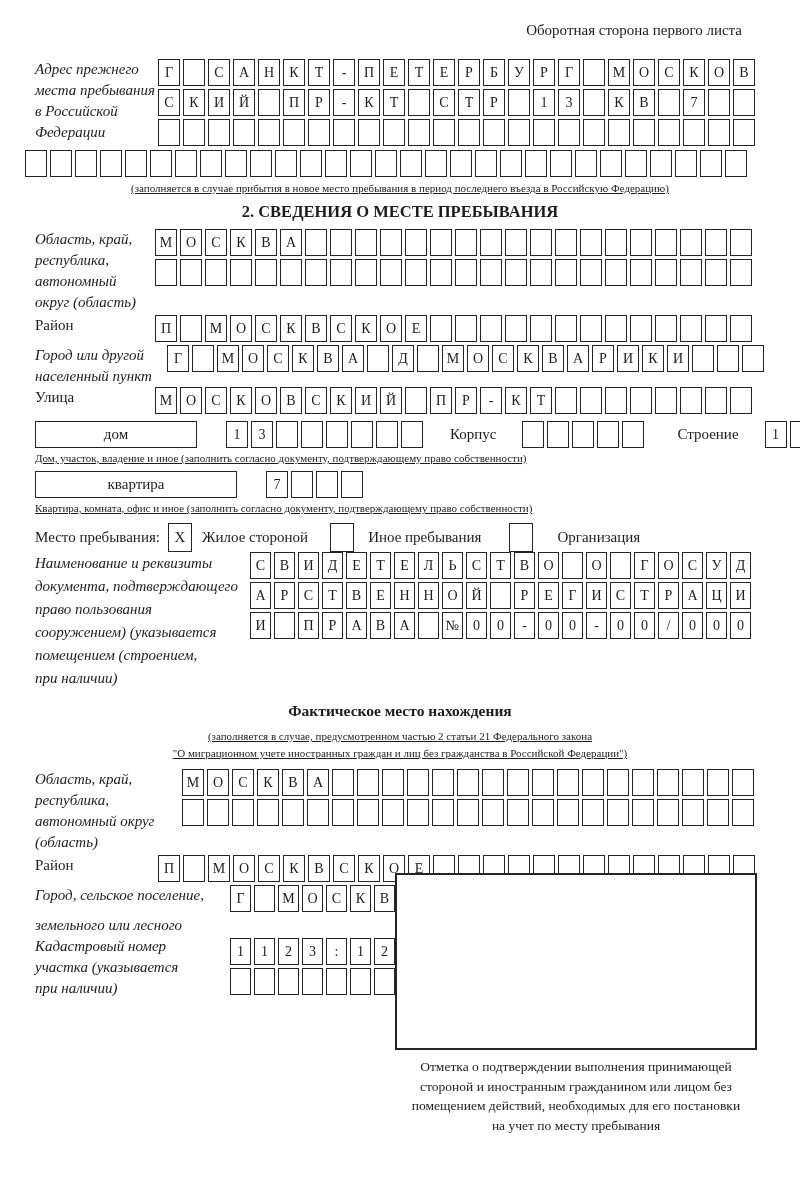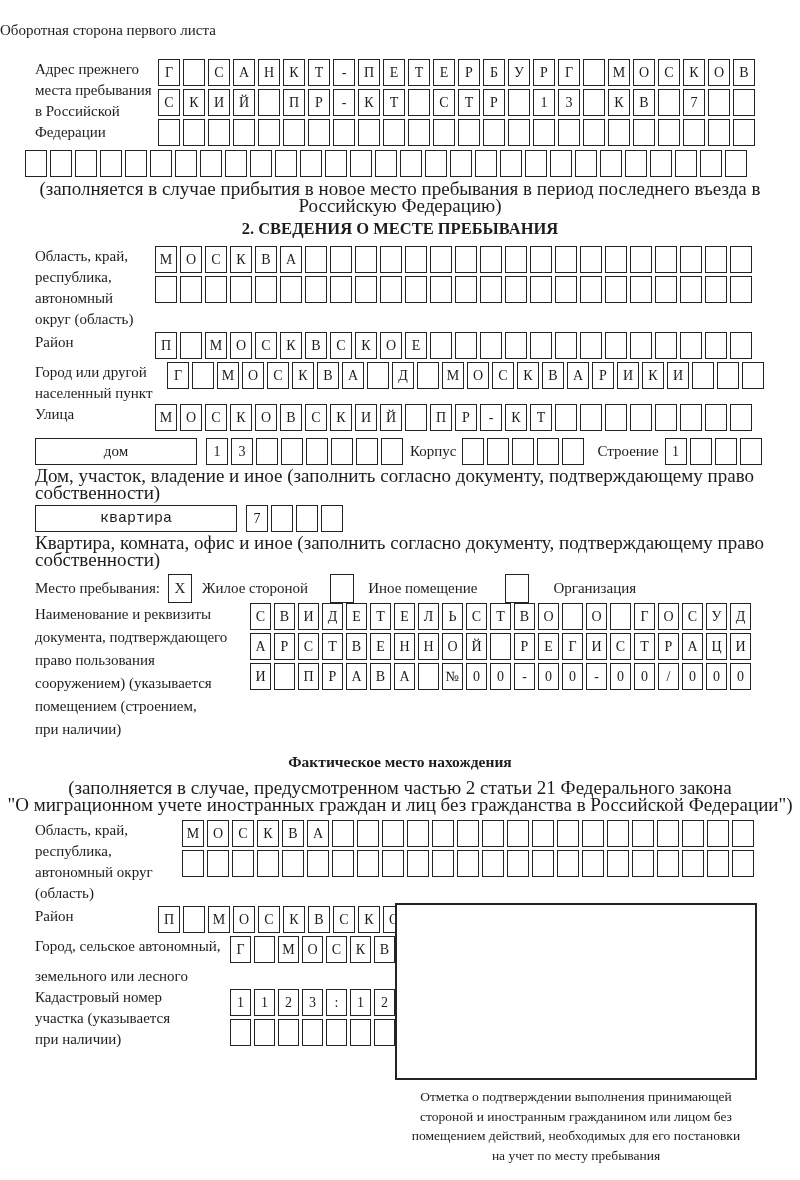--- a/index.html
+++ b/index.html
@@ -1,67 +1,67 @@
 <!DOCTYPE html>
 <html><head>
 <meta charset="utf-8">
 <style>
   * { margin:0; padding:0; box-sizing:border-box; }
   html,body { background:#ffffff; }
   body {
     width:800px; height:1180px; position:relative; overflow:hidden;
     color:#1c1c1c; font-family:"Liberation Serif", serif;
   }
-  .back-note { padding:22px 58px 0 0; font-size:15px; }
+  .back-note { text-align:right; padding:22px 58px 0 0; font-size:15px; }
 
   .row { display:flex; align-items:flex-start; }
   .label { font-size:15px; line-height:21px; }
-  .label div { white-space:nowrap; }
+  .label div { white-space:nowrap;font-style:italic; }
 
   .cells { display:flex; margin-bottom:3px; }
   .cell {
     flex:0 0 auto; width:22px; height:27px; margin-right:3px;
     border:1.6px solid #242424; display:flex; align-items:center; justify-content:center;
     font-size:14px;
   }
   .cells.sm .cell { width:21px; }
   .widebox {
     border:1.6px solid #242424; height:27px; display:flex;
     align-items:center; justify-content:center; font-size:15px; flex:0 0 auto;
   }
 
-  .note { font-size:19px; line-height:17px; }
+  .note { font-size:11px; line-height:17px;text-decoration:underline; }
   .center { text-align:center; }
 
   .sec-title { text-align:center; font-weight:bold; font-size:16.5px; margin:5px 0 7px 0; }
 
   .addr-block { margin:20px 0 0 35px; }
   .addr-label { width:123px; }
   .fullrow { margin-left:-10px; margin-top:1px; }
 
   .s2row { margin-left:35px; }
   .lbl-120 { width:120px; }
   .lbl-147 { width:147px; }
   .lbl-123 { width:123px; }
   .lbl-195 { width:195px; }
   .lbl-215 { width:215px; }
 
-  .house-row { display:flex; align-items:center; margin:4px 0 2px 35px; }
+  .house-row { display:flex; align-items:center; margin:4px 0 2px 35px;gap:20px; }
   .inline-label { font-size:15px; margin:0 6px 0 4px; white-space:nowrap; }
   .note-left { margin:1px 0 4px 35px; }
 
   .stay-row { display:flex; align-items:center; margin:6px 0 0 35px; font-size:15px; }
   .stay-row .cellbox {
     width:24px; height:29px; border:1.6px solid #242424; flex:0 0 auto;
     display:flex; align-items:center; justify-content:center; font-size:15px;
   }
 
   .fact-title { text-align:center; font-weight:bold; font-size:15.5px; margin:12px 0 8px 0; }
 
-  .stamp-wrap { position:absolute; left:393px; top:903px; width:366px; text-align:center; }
+  .stamp-wrap { position:absolute; left:393px; top:873px; width:366px; text-align:center; }
   .stamp-box { width:362px; height:177px; border:2px solid #242424; margin:0 auto; background:#fff; }
   .stamp-caption { margin-top:7px; font-size:13.5px; line-height:19.5px; }
 
   .mt2 { margin-top:2px; }
   .indent12 { margin-left:12px; }
 </style>
 </head>
 <body>
 
 <div>
@@ -373,36 +373,36 @@
     <div class="cells" style="margin:0;">
         <span class="cell">1</span>
         <span class="cell"></span>
         <span class="cell"></span>
         <span class="cell"></span>
       </div>
   </div>
   <div class="note note-left">Дом, участок, владение и иное (заполнить согласно документу, подтверждающему право собственности)</div>
 
   <div class="house-row">
-    <div class="widebox" style="width:202px;font-family:Liberation Mono, monospace;">квартира</div>
+    <div class="widebox" style="width:202px;">квартира</div>
     <div class="cells" style="margin:0 0 0 9px;">
         <span class="cell">7</span>
         <span class="cell"></span>
         <span class="cell"></span>
         <span class="cell"></span>
       </div>
   </div>
   <div class="note note-left">Квартира, комната, офис и иное (заполнить согласно документу, подтверждающему право собственности)</div>
 
   <div class="stay-row">
     <span>Место пребывания:</span>
     <span class="cellbox" style="margin-left:8px;">X</span>
     <span style="margin-left:10px;">Жилое стороной</span>
     <span class="cellbox" style="margin-left:22px;"></span>
-    <span style="margin-left:14px;">Иное помещение</span>
+    <span style="margin-left:14px;">Иное пребывания</span>
     <span class="cellbox" style="margin-left:28px;"></span>
     <span style="margin-left:24px;">Организация</span>
   </div>
 
   <div class="row s2row">
     <div class="label lbl-215" style="line-height:23px;">
       <div>Наименование и реквизиты</div>
       <div>документа, подтверждающего</div>
       <div>право пользования</div>
       <div>сооружением) (указывается</div>
@@ -572,21 +572,21 @@
         <span class="cell"></span>
         <span class="cell"></span>
         <span class="cell"></span>
         <span class="cell"></span>
         <span class="cell"></span>
       </div>
   </div>
 
   <div class="row s2row">
     <div class="label lbl-195">
-      <div>Город, сельское автономный,</div>
+      <div>Город, сельское поселение,</div>
     </div>
     <div class="cells sm">
         <span class="cell">Г</span>
         <span class="cell"></span>
         <span class="cell">М</span>
         <span class="cell">О</span>
         <span class="cell">С</span>
         <span class="cell">К</span>
         <span class="cell">В</span>
         <span class="cell">А</span>

